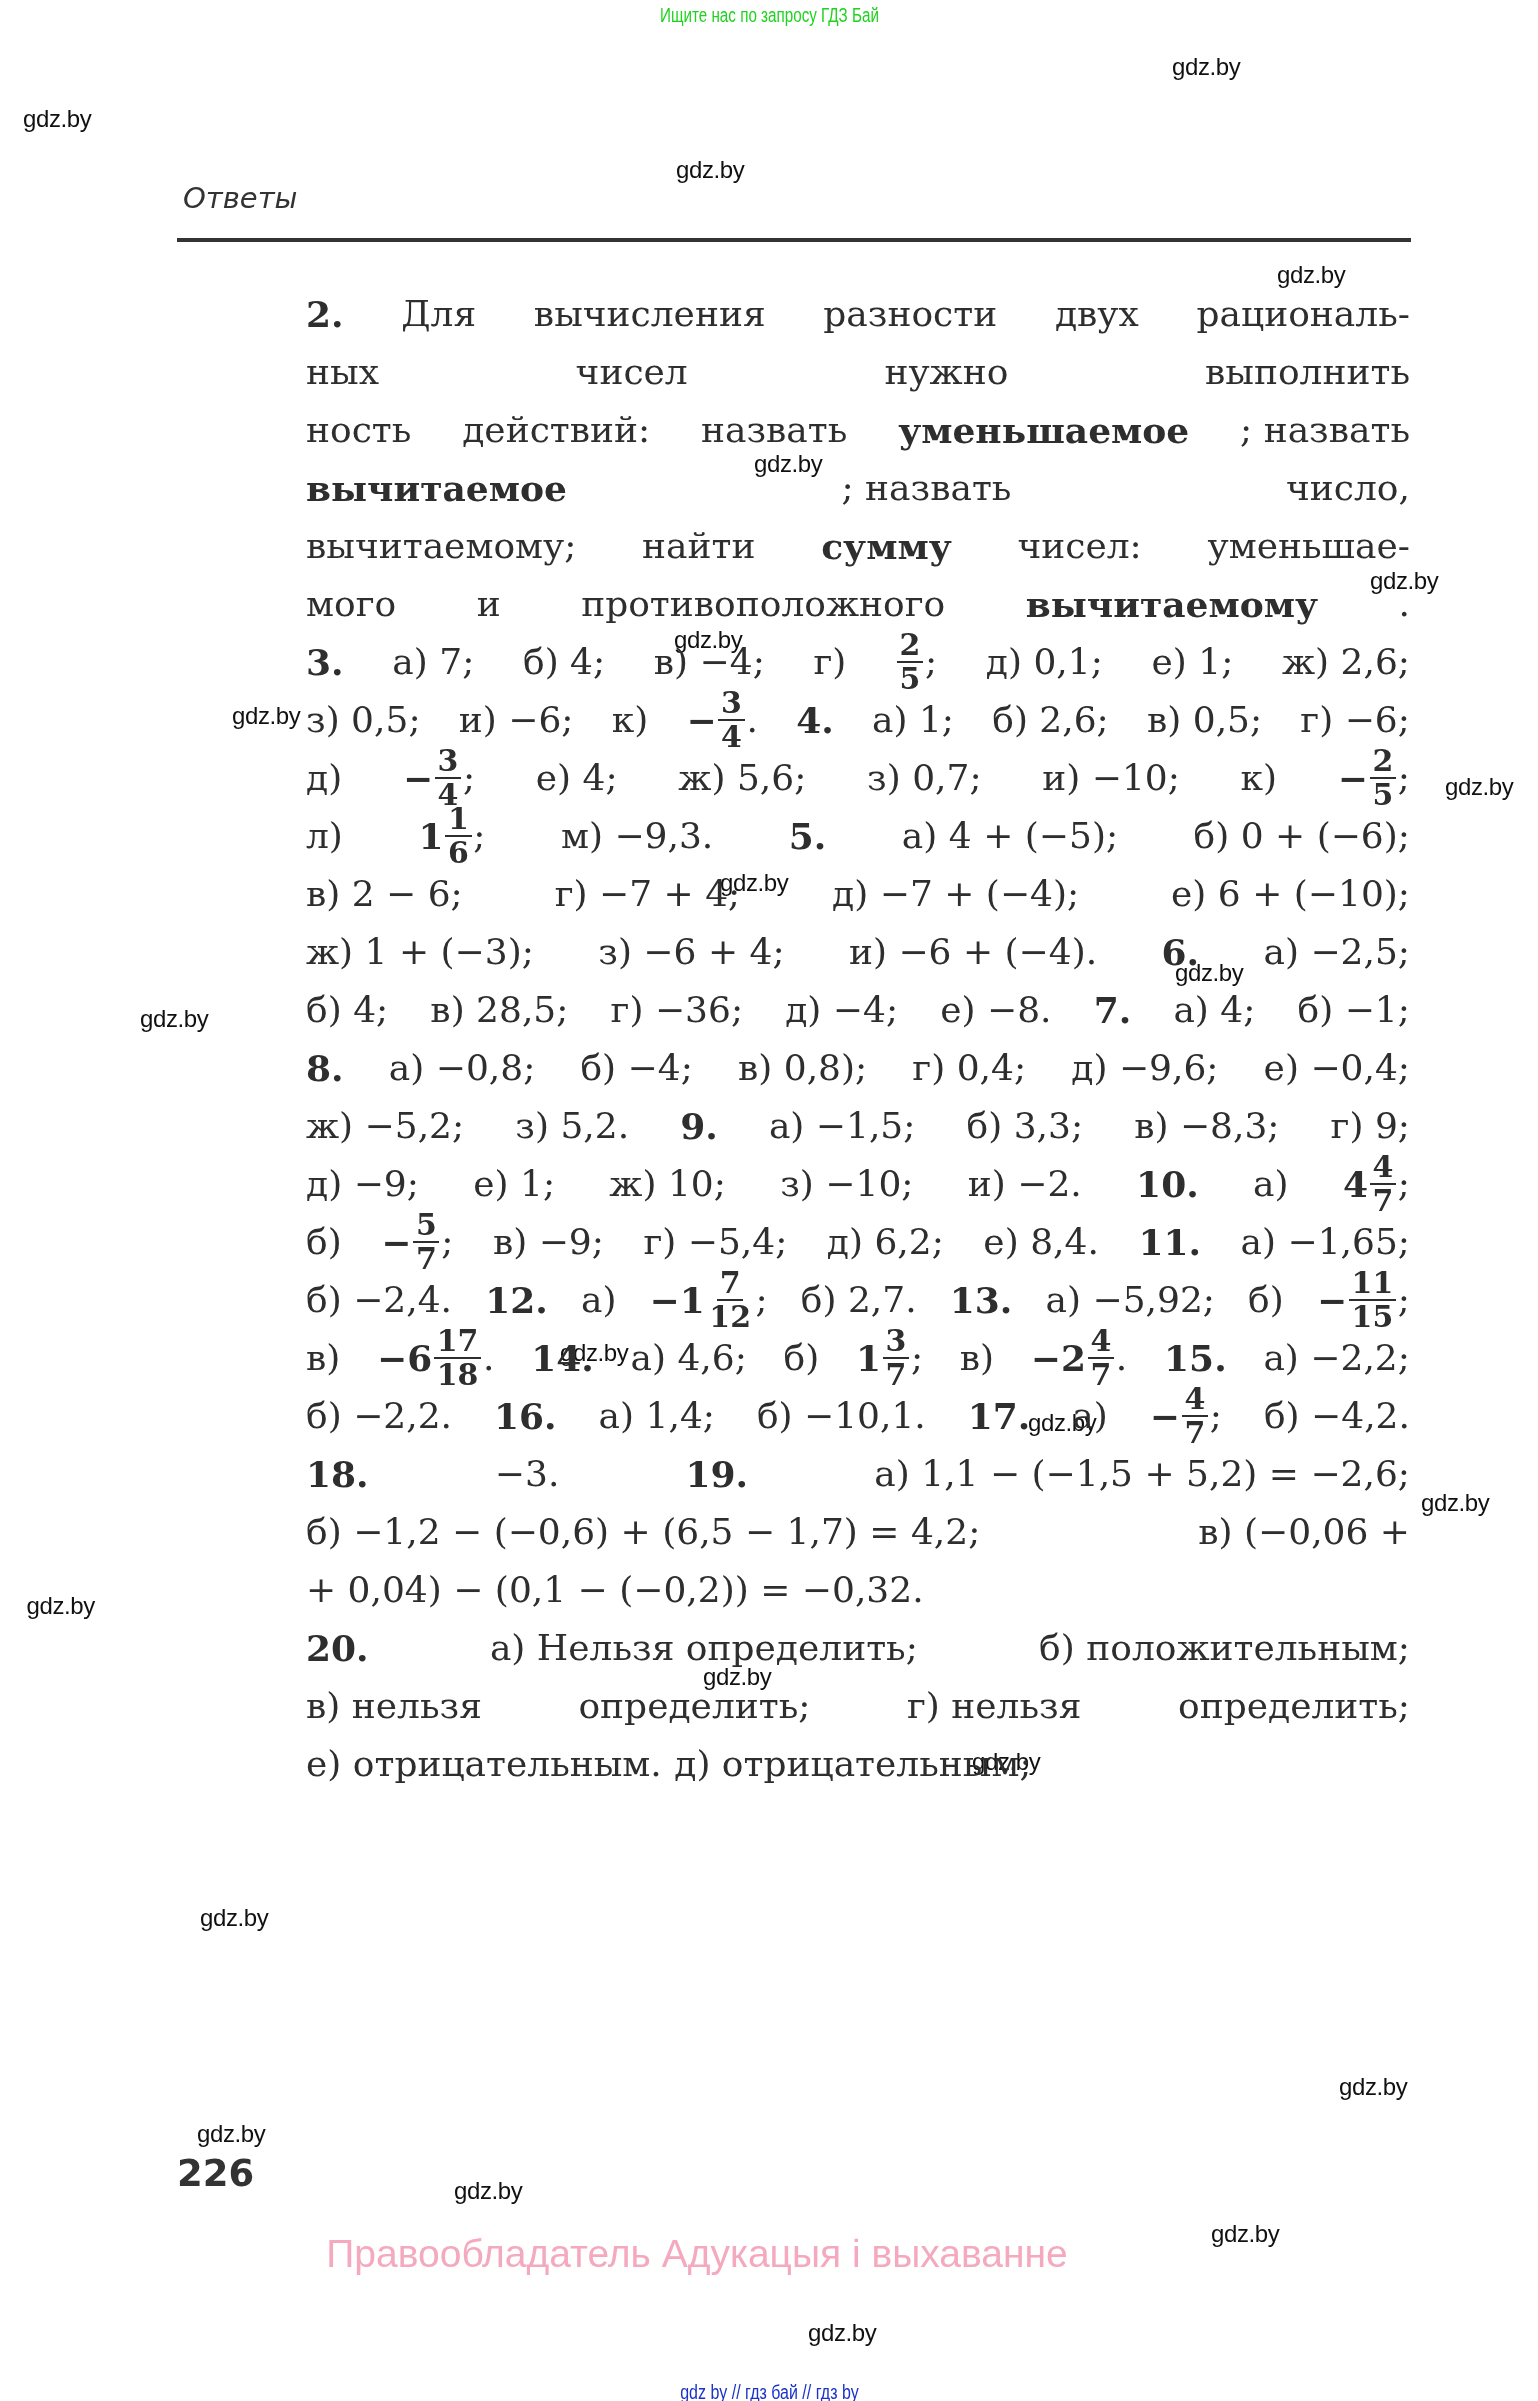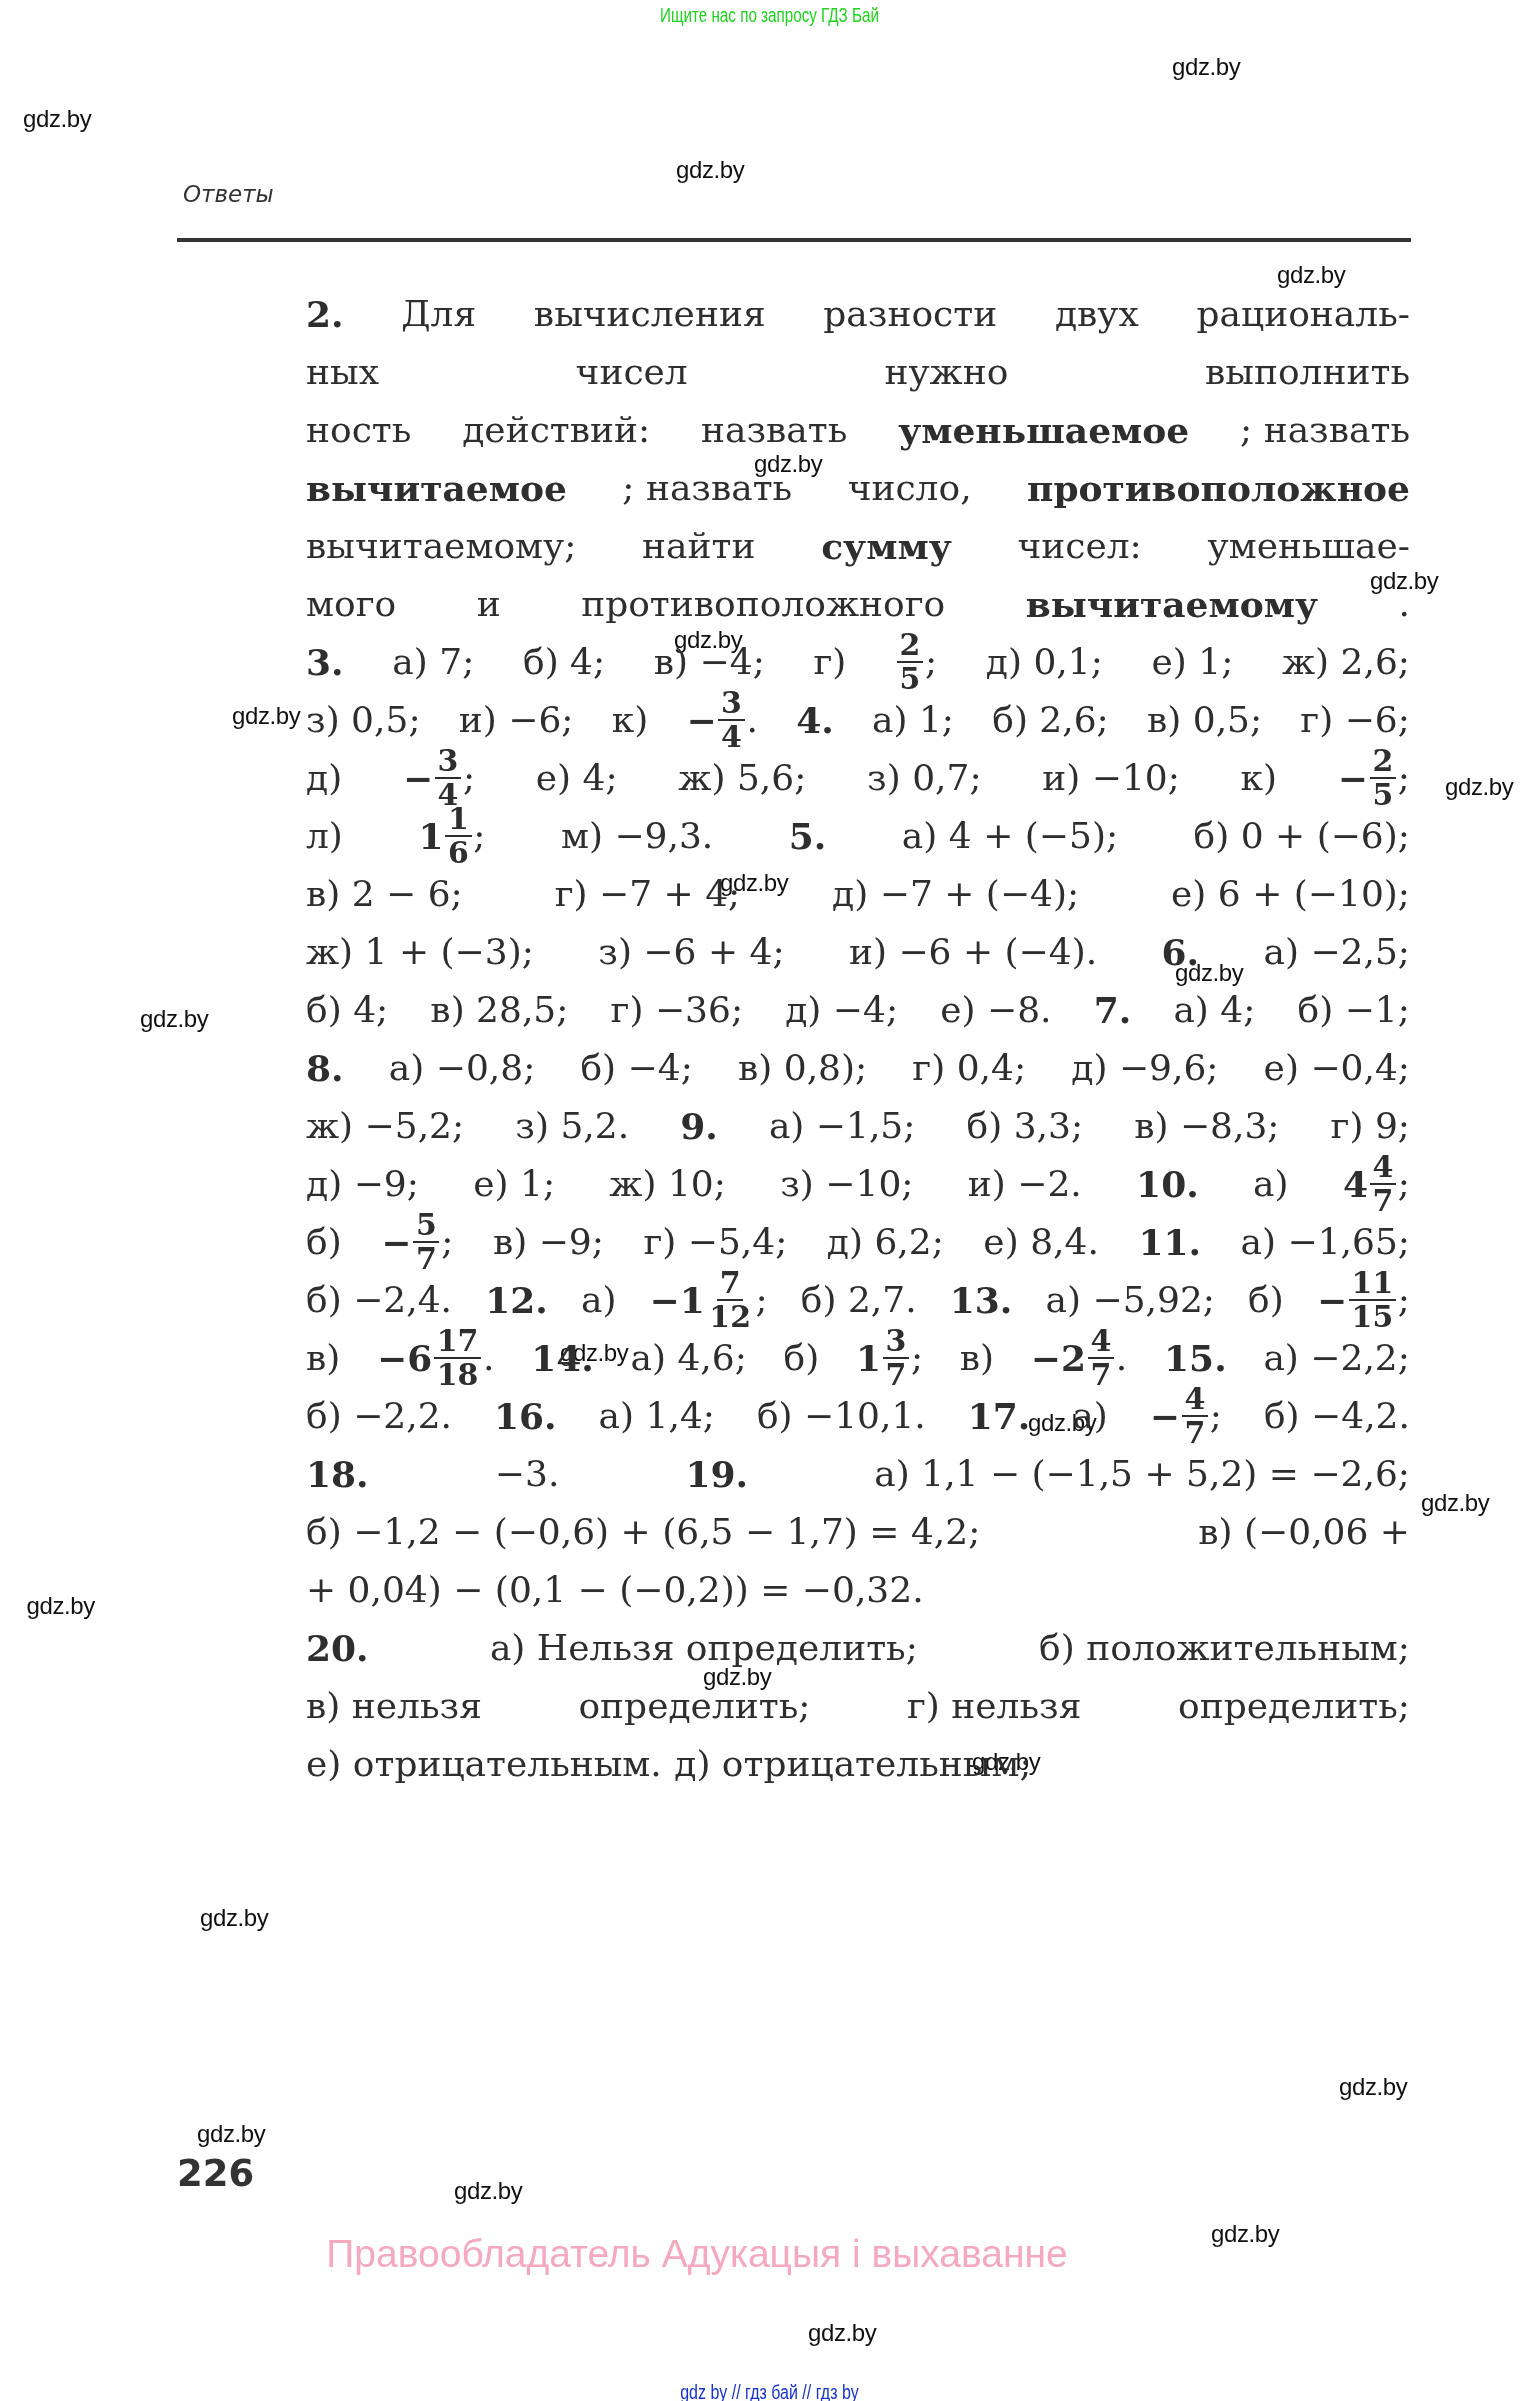--- a/index.html
+++ b/index.html
@@ -4,21 +4,21 @@
 <style>
   html, body { margin: 0; padding: 0; background: #ffffff; }
   body { width: 1539px; height: 2401px; position: relative; overflow: hidden;
          font-family: "DejaVu Serif", serif; color: #2e2e2e; }
   .top-banner { position: absolute; top: 3.5px; left: 0; width: 1539px; text-align: center;
                 font-family: "Liberation Sans", sans-serif; font-size: 19.5px; color: #1ed31e;
                 transform: scaleX(0.78); transform-origin: center top; }
   .wm { position: absolute; font-family: "Liberation Sans", sans-serif; font-size: 24px;
         color: #111; letter-spacing: -0.4px; }
   .running-head { position: absolute; left: 183px; top: 181px; font-family: "DejaVu Sans", sans-serif;
-                  font-style: italic; font-size: 23px; color: #333; }
+                  font-style: italic; font-size: 29px; color: #333; }
   .rule { position: absolute; left: 177px; top: 238px; width: 1234px; height: 3.5px; background: #333; }
   .body { position: absolute; left: 306px; top: 285px; width: 1104px; }
   .line { height: 58px; line-height: 58px; font-size: 36px; white-space: nowrap; display: flex;
           justify-content: space-between; align-items: center; position: relative; }
   .line.last { justify-content: flex-start; }
   .line.last .seg { margin-right: 12.4px; }
   .seg { display: inline-block; }
   .b { font-weight: bold; }
   .frac { display: inline-flex; flex-direction: column; align-items: center; vertical-align: middle;
           font-size: 30px; line-height: 32px; margin: 0 1.8px; }
@@ -87,21 +87,20 @@
       <span class="seg">ность</span>
       <span class="seg">действий:</span>
       <span class="seg">назвать</span>
       <span class="seg b">уменьшаемое</span>
       <span class="seg">; назвать</span>
     </div>
     <div class="line">
       <span class="seg b">вычитаемое</span>
       <span class="seg">; назвать</span>
       <span class="seg">число,</span>
-      <span class="seg b">противоположное</span>
     </div>
     <div class="line">
       <span class="seg">вычитаемому;</span>
       <span class="seg">найти</span>
       <span class="seg b">сумму</span>
       <span class="seg">чисел:</span>
       <span class="seg">уменьшае-</span>
     </div>
     <div class="line">
       <span class="seg">мого</span>

